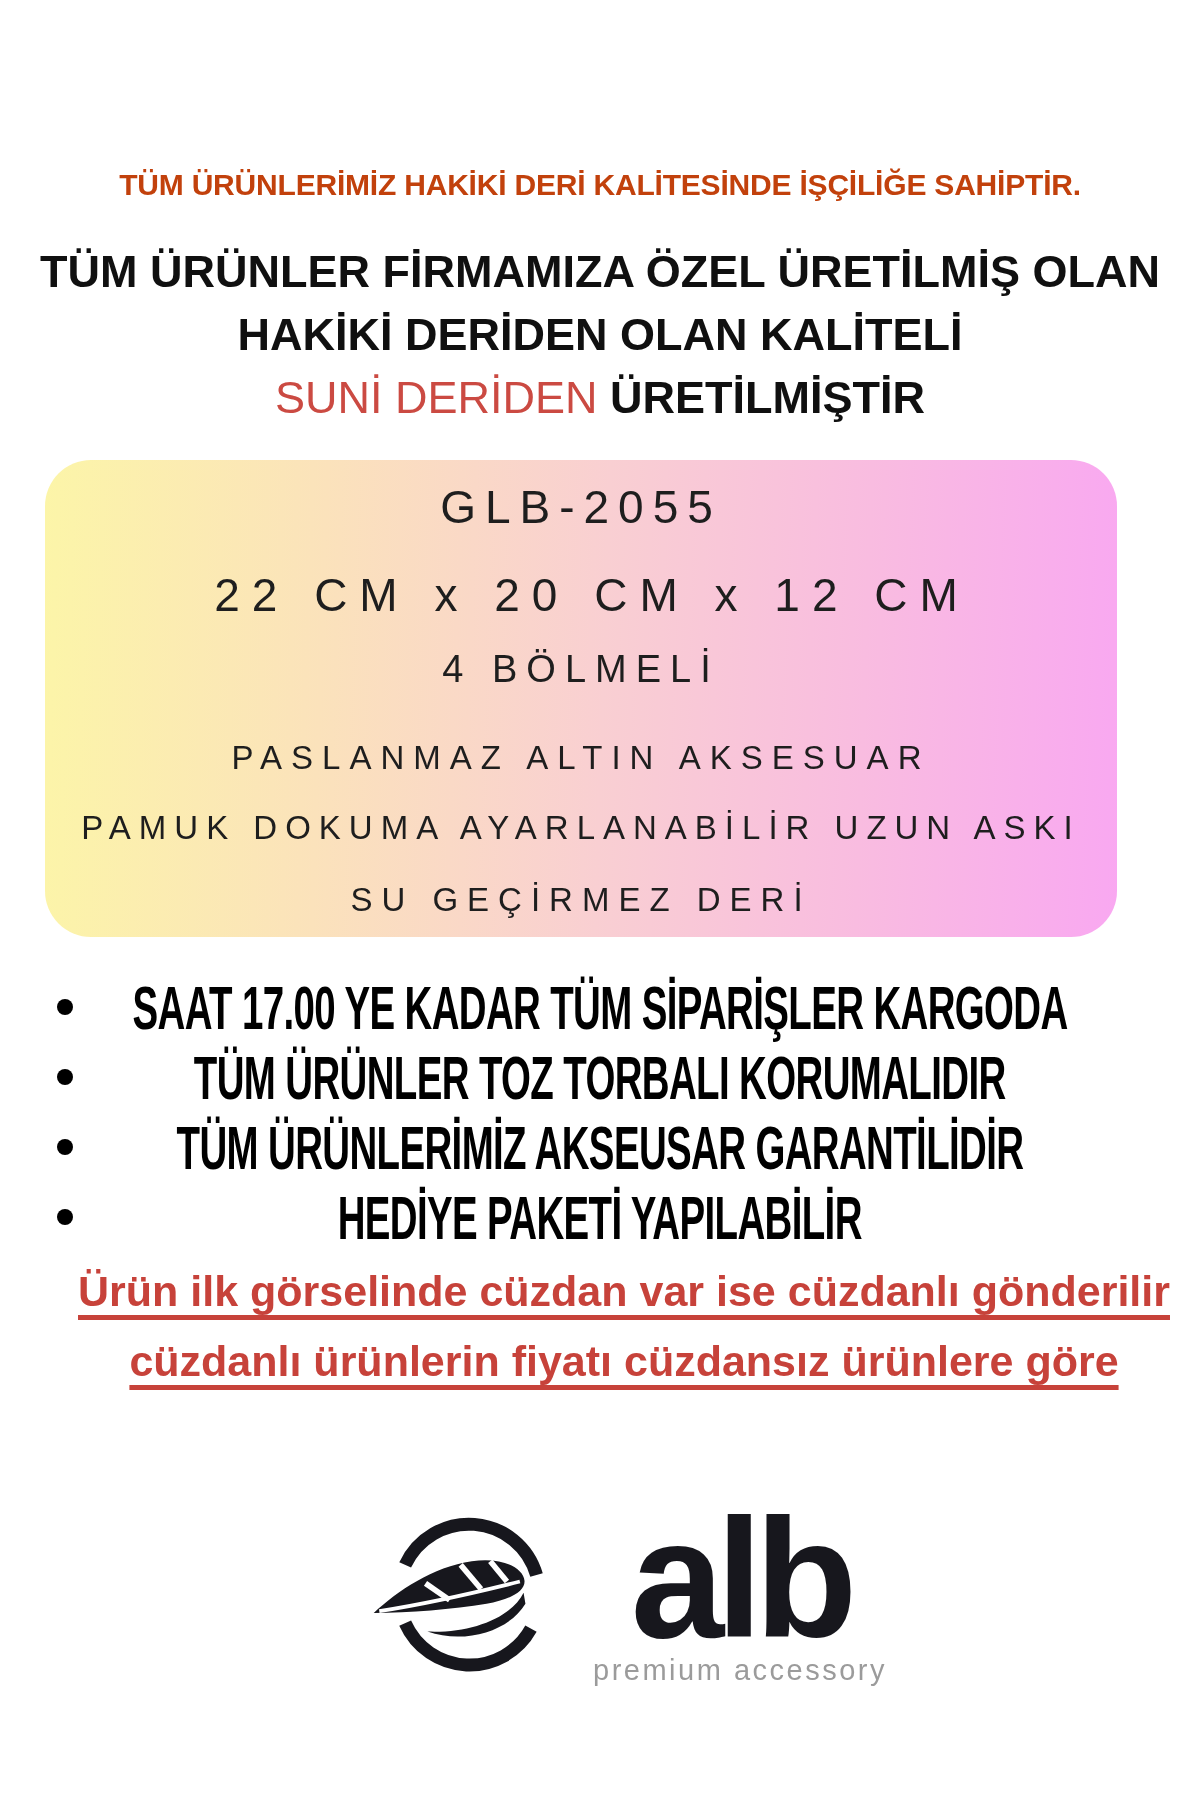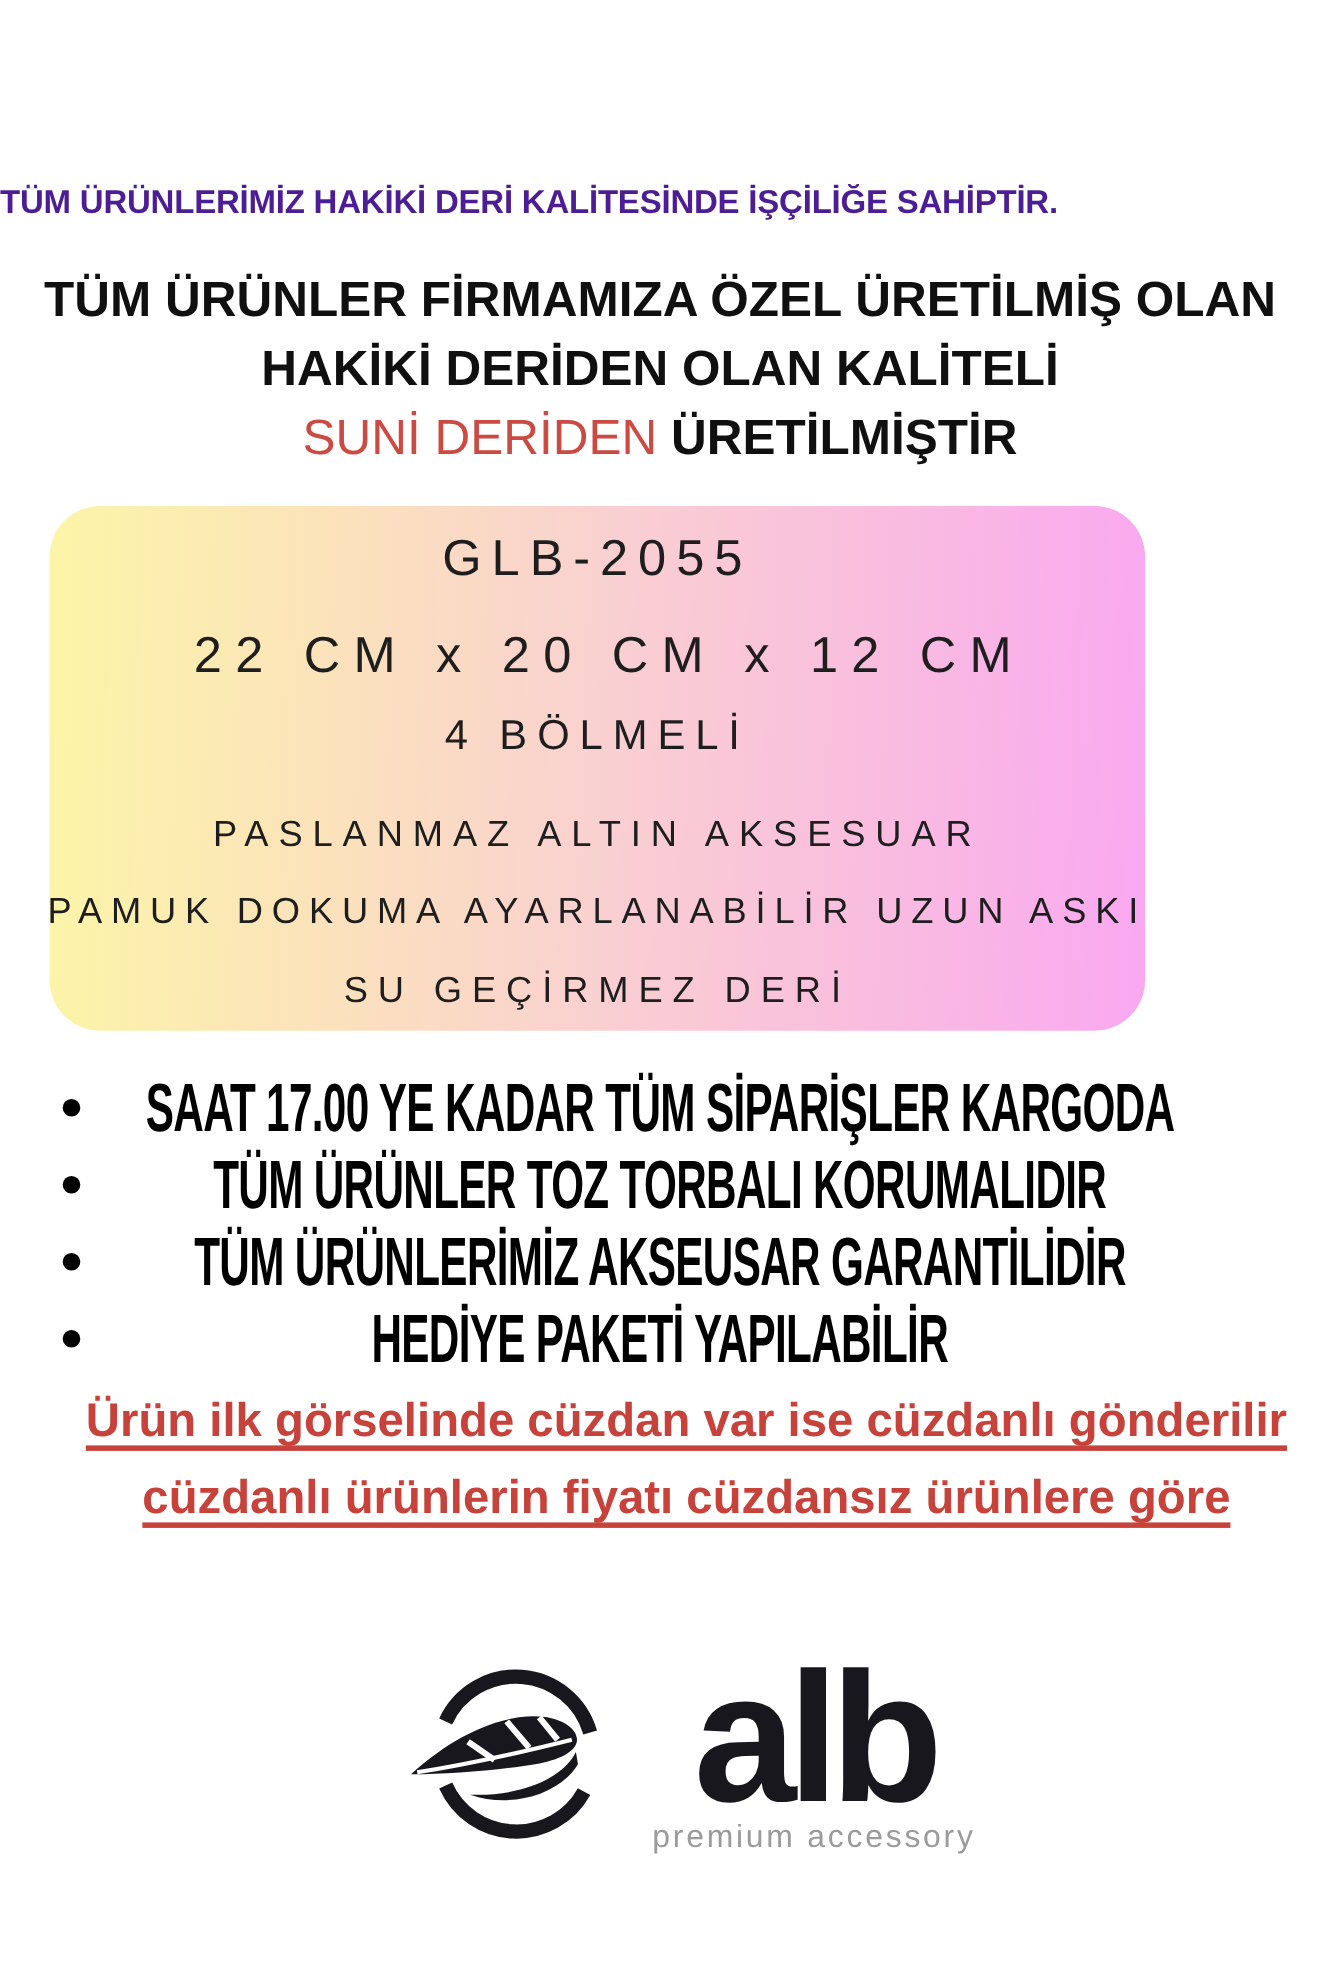--- a/index.html
+++ b/index.html
@@ -8,41 +8,42 @@
     width:1200px; height:1800px;
     background:#ffffff;
     font-family:"Liberation Sans", sans-serif;
     overflow:hidden;
     color:#111;
   }
 
   
   .top-note {
     position:absolute; top:168px; left:0; right:0;
+    text-align:center;
     font-size:30px; font-weight:700; letter-spacing:-0.2px;
     white-space:nowrap;
-    color:#4c1d95;
+    color:#c2410c;
   }
 
   
   .headline {
     position:absolute; top:240px; left:0; right:0;
     text-align:center;
     font-size:45px; font-weight:700; line-height:63px;
     color:#101010;
     white-space:nowrap;
   }
   .headline .red-part {
     color:#cb4a42; font-weight:400;
   }
 
   
   .card {
     position:absolute; top:460px; left:45px;
-    width:996px; height:477px;
+    width:1072px; height:477px;
     border-radius:46px;
     background:linear-gradient(92deg,
       #fcf5a8 0%, #fbe2bb 26%, #f9cfd2 52%, #f9bce0 76%, #f9a8f1 100%);
     display:flex; flex-direction:column; align-items:center;
     text-align:center; color:#1e1e1e;
   }
   .card div { white-space:nowrap; }
   .card-model    { margin-top:20px; font-size:46px; letter-spacing:9px; }
   .card-dims     { margin-top:34px; font-size:46px; letter-spacing:12px;margin-left:22px; }
   .card-comp     { margin-top:26px; font-size:38px; letter-spacing:9px; }

